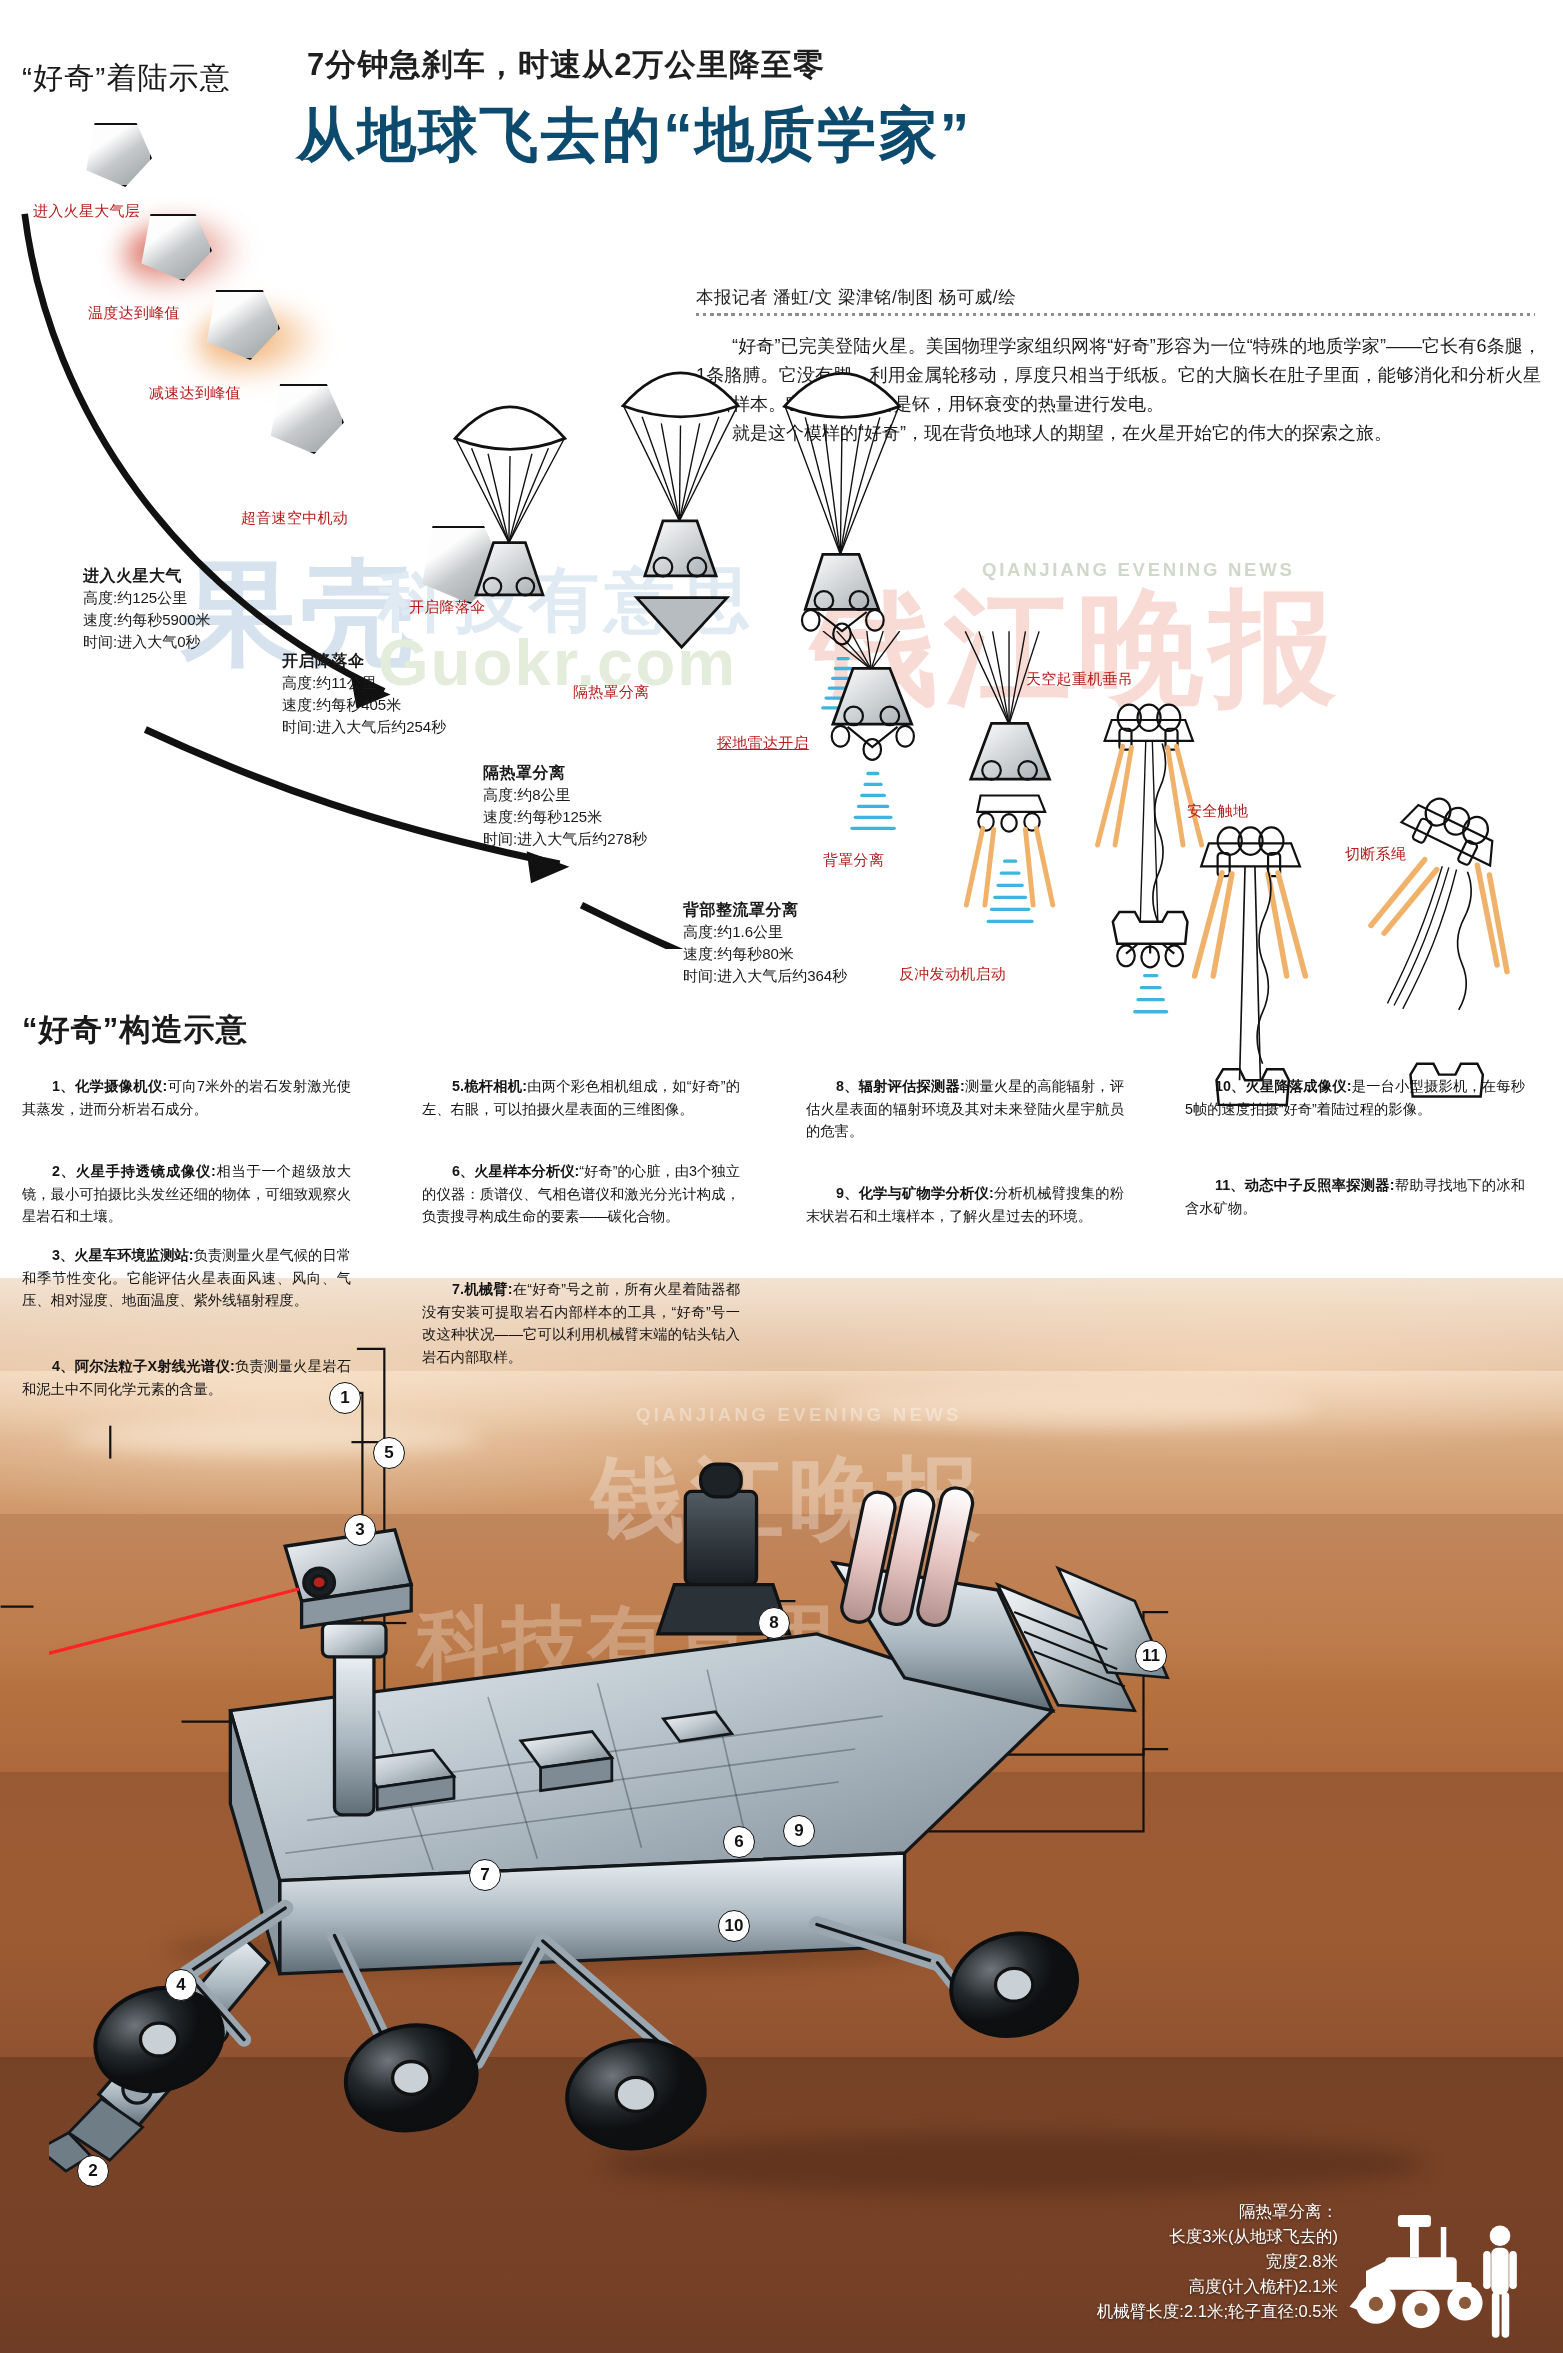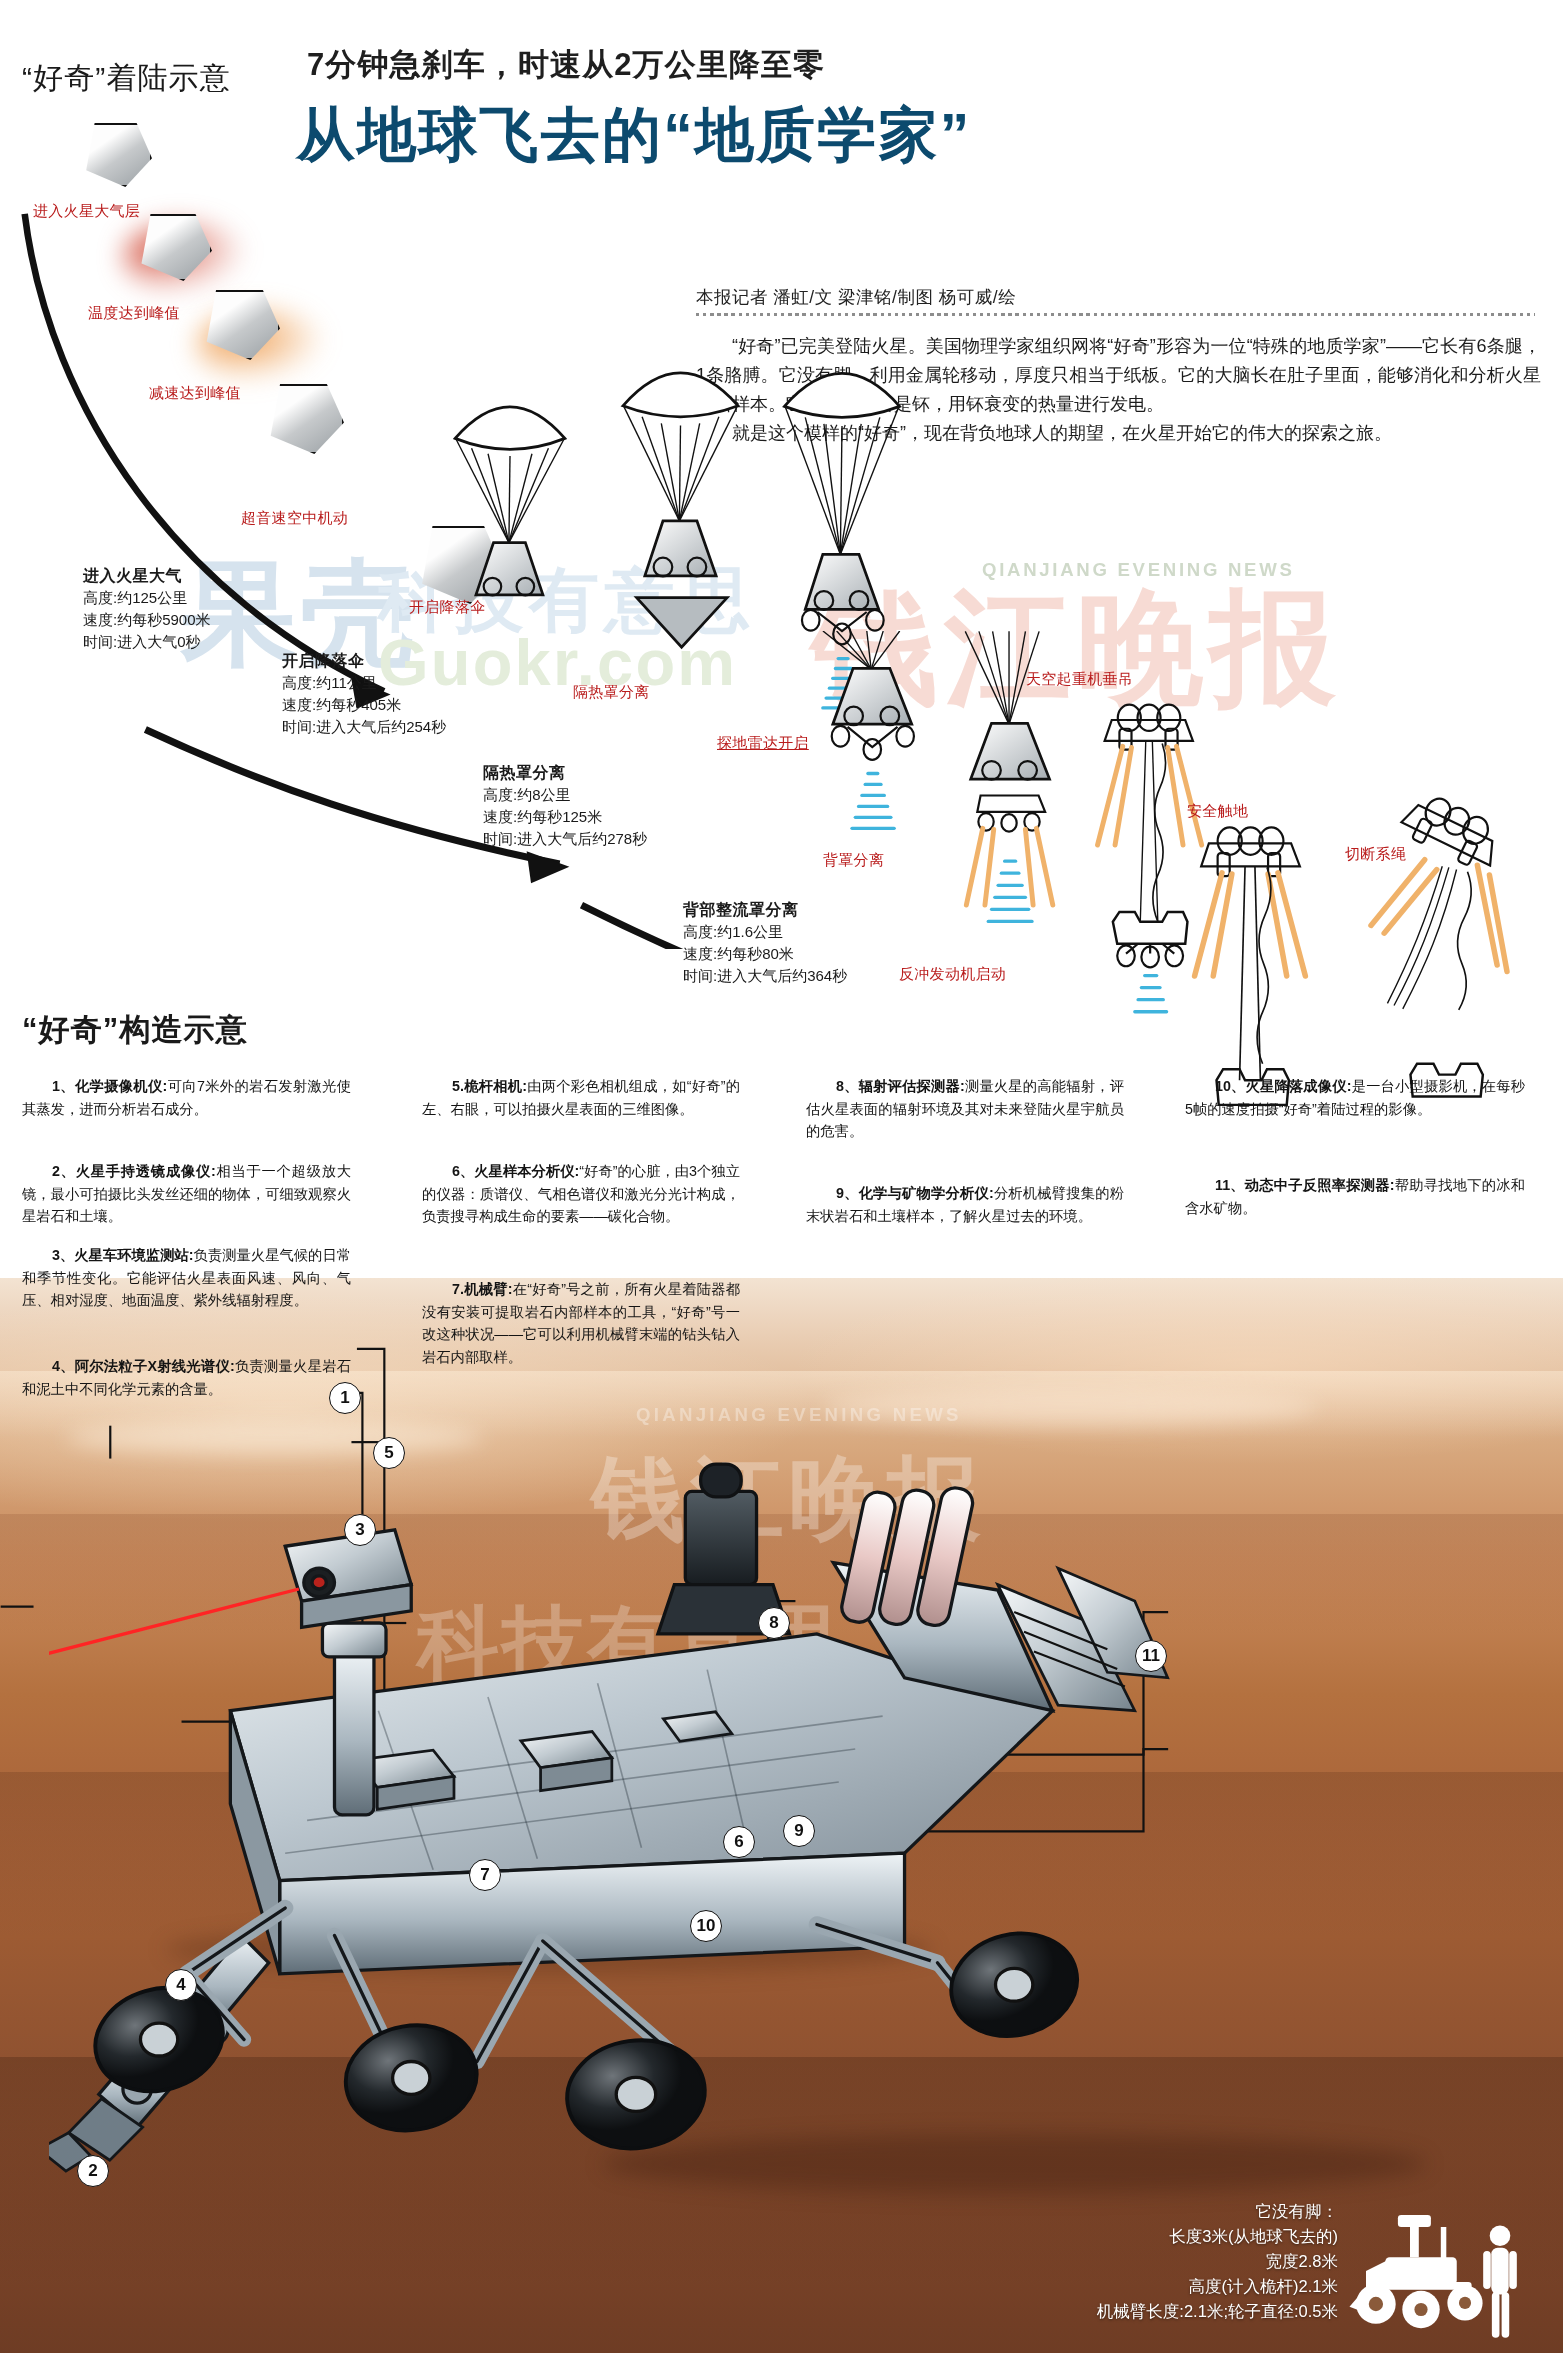--- a/index.html
+++ b/index.html
@@ -617,25 +617,25 @@
 
 <div class="numcircle" style="left:329px;top:1382px;">1</div>
 <div class="numcircle" style="left:77px;top:2155px;">2</div>
 <div class="numcircle" style="left:344px;top:1514px;">3</div>
 <div class="numcircle" style="left:165px;top:1969px;">4</div>
 <div class="numcircle" style="left:373px;top:1437px;">5</div>
 <div class="numcircle" style="left:723px;top:1826px;">6</div>
 <div class="numcircle" style="left:469px;top:1859px;">7</div>
 <div class="numcircle" style="left:758px;top:1607px;">8</div>
 <div class="numcircle" style="left:783px;top:1815px;">9</div>
-<div class="numcircle" style="left:690px;top:1910px;">10</div>
+<div class="numcircle" style="left:718px;top:1910px;">10</div>
 <div class="numcircle" style="left:1135px;top:1640px;text-align:right;">11</div>
 
 <div id="dims">
-  <div class="t">它没有脚：</div>
+  <div class="t">隔热罩分离：</div>
   <div class="t">长度3米(从地球飞去的)</div>
   <div class="t">宽度2.8米</div>
   <div class="t">高度(计入桅杆)2.1米</div>
   <div class="t">机械臂长度:2.1米;轮子直径:0.5米</div>
 </div>
 
 <svg id="roverSilo" viewBox="0 0 300 240">
   <g class="silo">
     <rect x="95" y="95" width="130" height="50" rx="8"></rect>
     <rect x="140" y="35" width="16" height="60"></rect>

